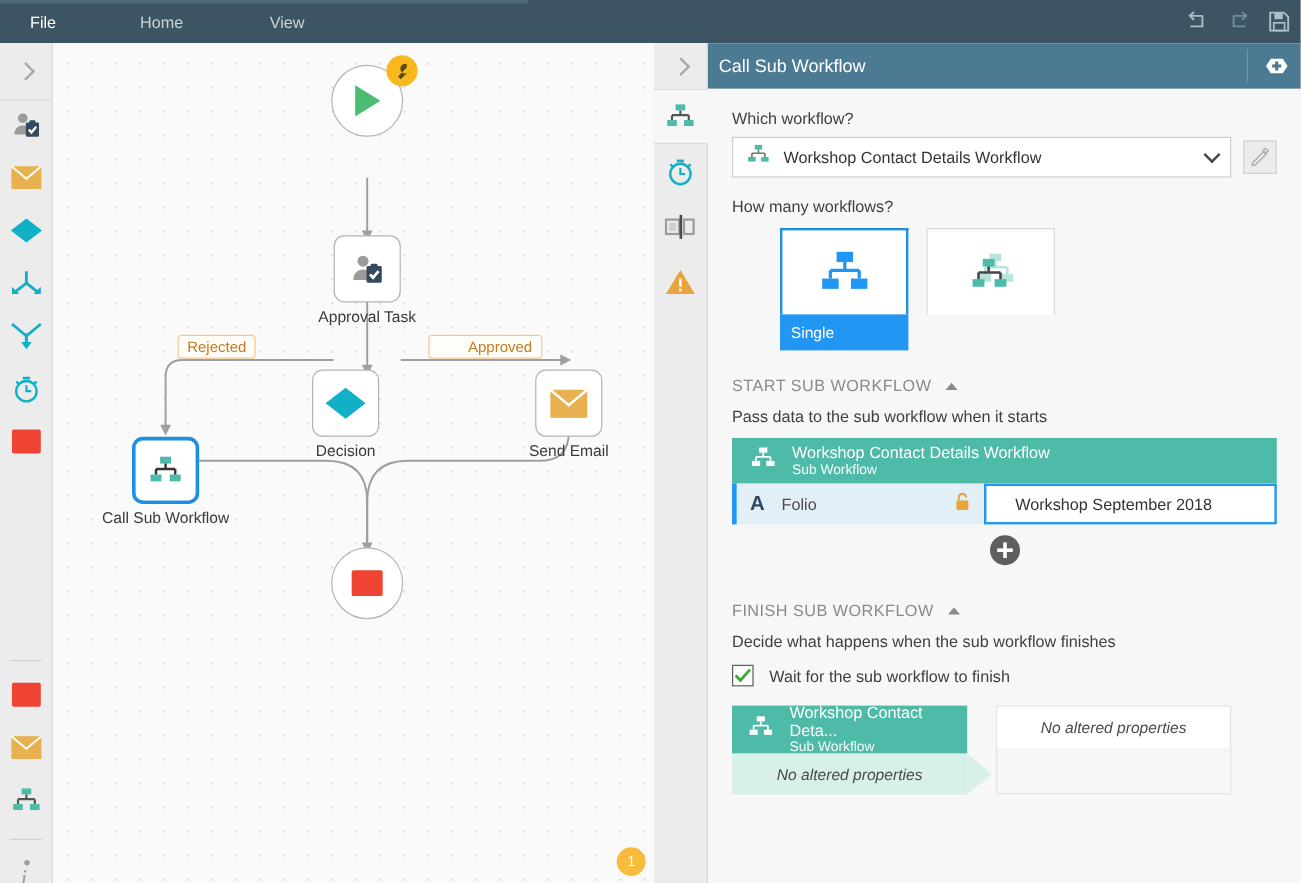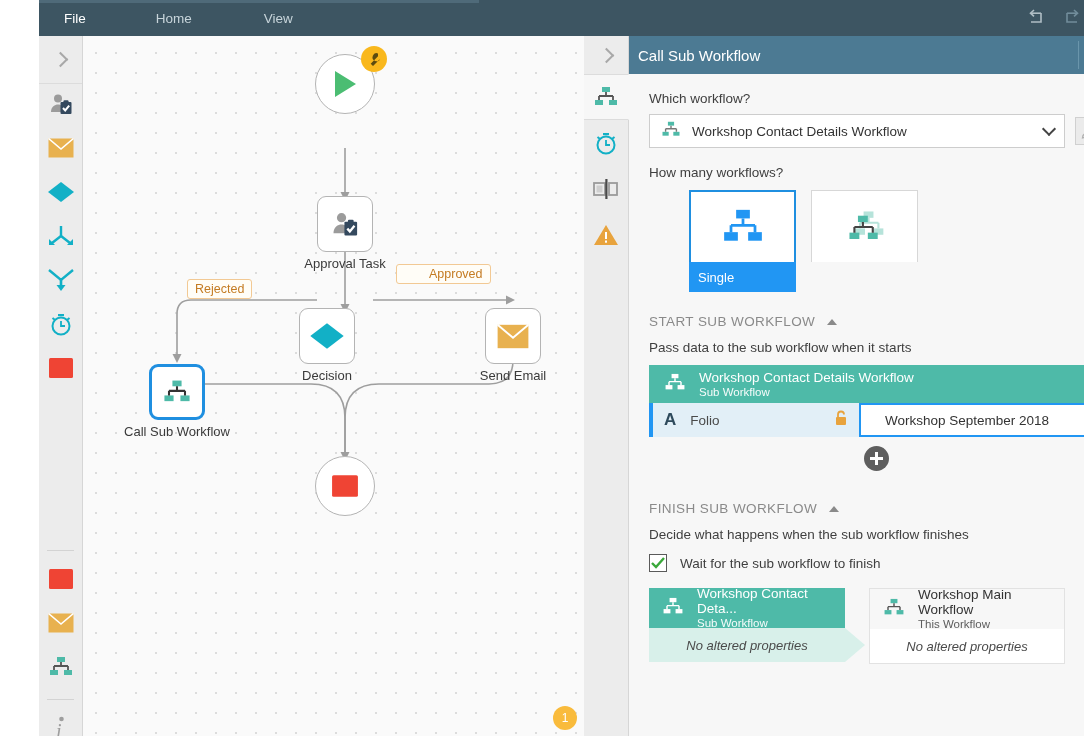--- a/index.html
+++ b/index.html
@@ -2,21 +2,21 @@
 <html><head>
 <meta charset="utf-8">
 <style>
   * { box-sizing: border-box; margin: 0; padding: 0; }
   html, body {
     width: 1084px; height: 736px;
     font-family: "Liberation Sans", sans-serif;
     overflow: hidden;
     background: #ffffff;
   }
-  #app { position: relative; width: 904px; height: 736px; margin-left: 39px; }
+  #app { position: relative; width: 904px; height: 736px; }
 
   
   .menubar {
     position: absolute; top: 0; left: 0; width: 1084px; height: 36px;
     background: #3d5562; display: flex; align-items: center;
   }
   .menubar .mb-accent {
     position: absolute; top: 0; left: 0; width: 440px; height: 3px;
     background: #4f6a79;
   }
@@ -442,21 +442,21 @@
 
     <div class="node" style="left:232px;top:420px;">
       <div class="node-circle">
         <svg width="28" height="24" viewBox="0 0 26 22">
             <rect x="1" y="1" width="24" height="20" rx="1.5" fill="#ef4434"></rect>
           </svg>
       </div>
     </div>
 
     <div class="edge-label" style="left:104px;top:243px;">Rejected</div>
-    <div class="edge-label" style="left:313px;top:228px;padding-left:32px;">Approved</div>
+    <div class="edge-label" style="left:313px;top:243px;padding-left:32px;">Approved</div>
 
     <div class="corner-badge" style="left:470px;top:670px;">1</div>
   </div>
 
   <div class="panel">
 
     <div class="panel-collapse">
       <div class="chev-right"></div>
     </div>
 
@@ -635,33 +635,19 @@
               <span class="wfcard-name" style="display:block;">Workshop Contact Deta...</span>
               <span class="wfcard-sub" style="display:block;">Sub Workflow</span>
             </span>
           </div>
           <div class="fcard-body tealbg">No altered properties</div>
         </div>
 
         <div class="arrow-join"></div>
 
         <div class="fcard right">
-          <div class="fcard-head white">
-            <span>
-              <svg width="24" height="19" viewBox="0 0 28 22">
-                <rect x="10" y="1" width="8" height="5" fill="#4ebaa8"></rect>
-                <rect x="3" y="14" width="8" height="5" fill="#4ebaa8"></rect>
-                <rect x="17" y="14" width="8" height="5" fill="#4ebaa8"></rect>
-                <path d="M14 6 V10 M7 10 H21 M7 10 V14 M21 10 V14" stroke="#555" stroke-width="1.7" fill="none"></path>
-              </svg>
-            </span>
-            <span style="margin-left:12px;">
-              <span class="wfcard-name" style="display:block;">Workshop Main Workflow</span>
-              <span class="wfcard-sub" style="display:block;color:#555;">This Workflow</span>
-            </span>
-          </div>
           <div class="fcard-body whitebg">No altered properties</div>
         </div>
       </div>
 
     </div>
   </div>
 </div>
 
 </body></html>

